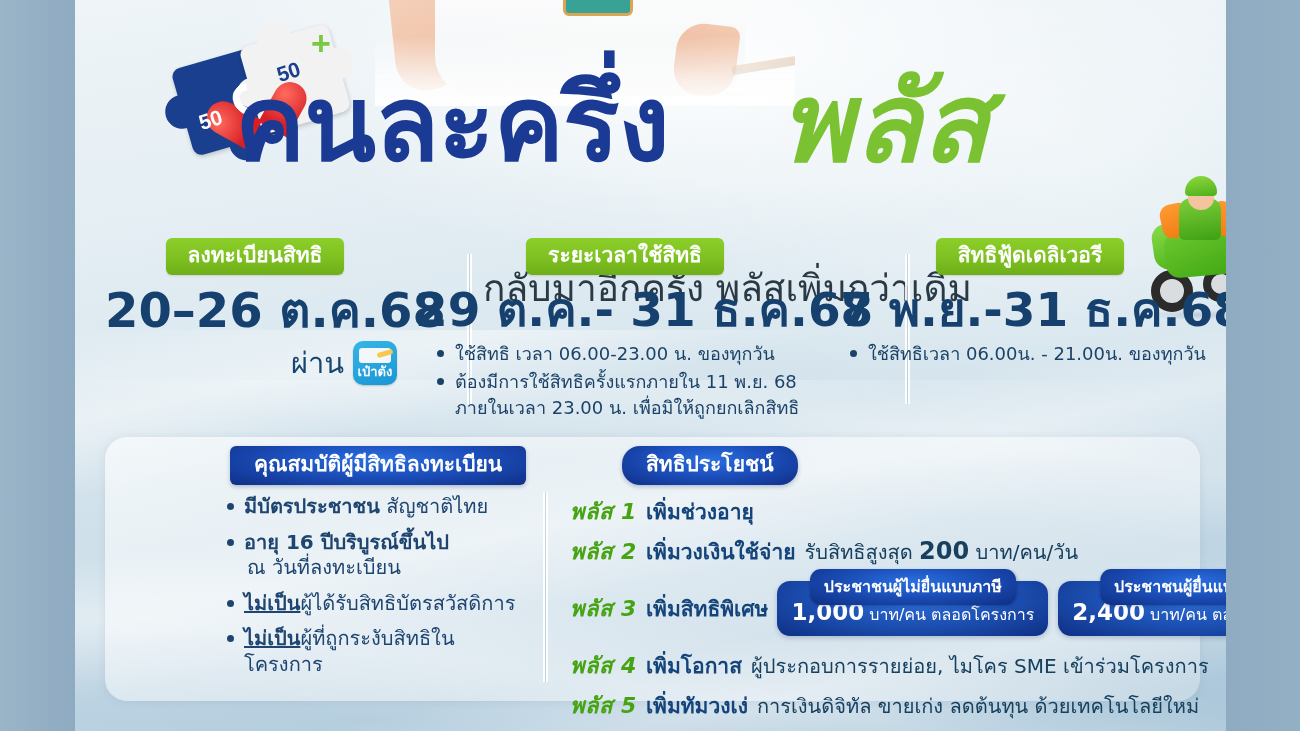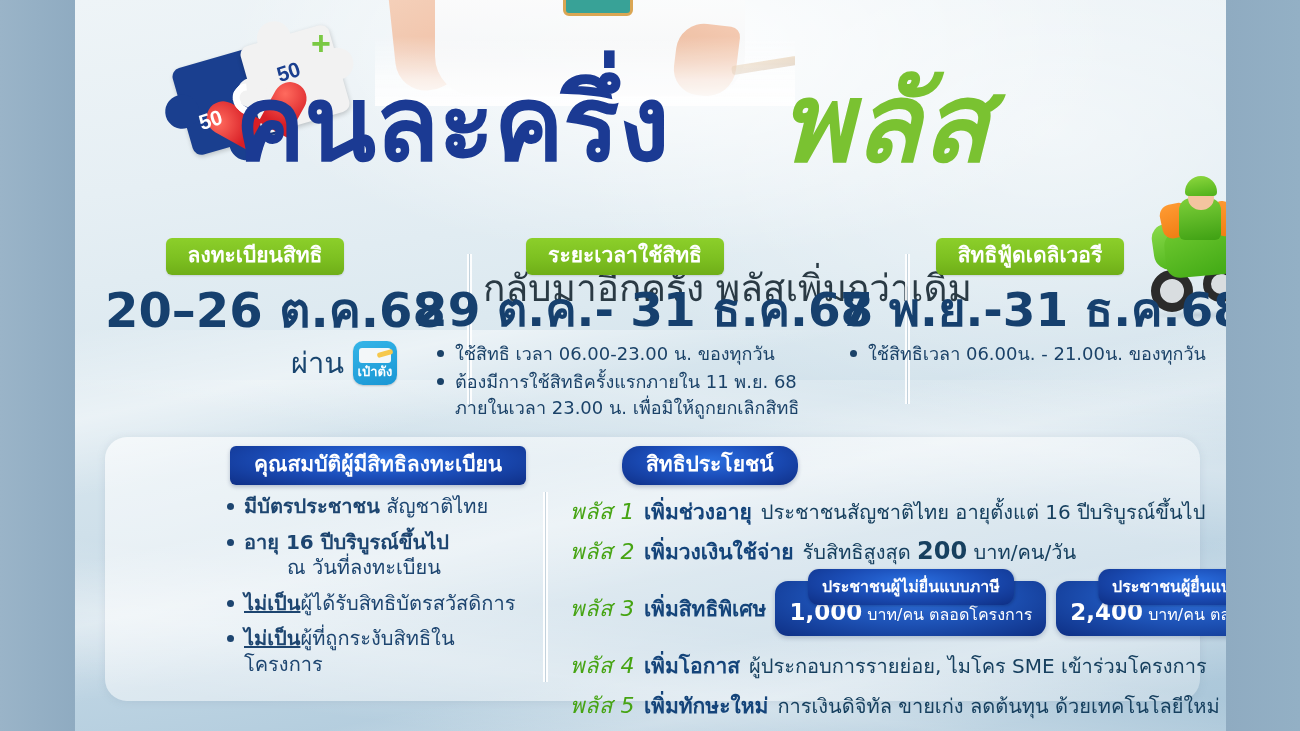--- a/index.html
+++ b/index.html
@@ -155,29 +155,29 @@
   .badge-qual { left:155px; top:446px;border-radius:6px; }
   .badge-ben  { left:547px; top:446px; }
 
   
   .qual-list { position:absolute; left:152px; top:494px; width:305px; }
   .q-item { position:relative; padding-left:17px; margin-bottom:10px; font-size:20px; color:#1d4570; line-height:1.28;
             font-family:"DejaVu Sans","Liberation Sans",sans-serif; }
   .q-item .dot { position:absolute; left:0; top:9px; width:7px; height:7px; background:#1d4570; border-radius:50%; }
   .q-item b { font-weight:700; }
   .q-item u { text-decoration:underline; font-weight:700; }
-  .q-item .l2 { display:block; padding-left:3px;margin-left:40px; }
+  .q-item .l2 { display:block; padding-left:3px; }
 
   .vdiv-mid { position:absolute; left:468px; top:492px; width:5px; height:190px;
               background:linear-gradient(90deg,rgba(255,255,255,.95) 0 2px, rgba(165,185,200,.5) 2px 3px, rgba(255,255,255,.95) 3px 5px); }
 
   
   .ben-list { position:absolute; left:495px; top:494px; width:620px; }
   .b-row { display:flex; align-items:baseline; gap:9px; margin-bottom:5px; white-space:nowrap; }
-  .b-tag { font-size:22px; font-weight:400; font-style:italic; color:#46a413; letter-spacing:.5px;
+  .b-tag { font-size:22px; font-weight:700; font-style:italic; color:#46a413; letter-spacing:.5px;
            font-family:"DejaVu Sans","Liberation Sans",sans-serif; flex:0 0 auto; min-width:64px; }
   .b-head { font-size:21px; font-weight:700; color:#14447a; font-family:"DejaVu Sans","Liberation Sans",sans-serif; }
   .b-body { font-size:20px; color:#17405f; font-family:"DejaVu Sans","Liberation Sans",sans-serif; }
   .b-body b { font-weight:700; font-size:24px; }
 
   .b-row-special { margin-top:12px; margin-bottom:12px; align-items:center; }
   .tax-boxes { display:flex; gap:10px; }
   .tax-box { position:relative; border-radius:13px; padding:18px 14px 9px;
              background:radial-gradient(ellipse at 50% 30%, #2f6fd8 0%, #1d51b4 50%, #0e2f84 100%);
              box-shadow:0 2px 5px rgba(10,30,80,.22); min-width:238px; text-align:right; }
@@ -316,21 +316,20 @@
         <span class="dot"></span>
         <u>ไม่เป็น</u><span>ผู้ที่ถูกระงับสิทธิในโครงการ</span>
       </div>
     </div>
 
     <div class="ben-list">
 
       <div class="b-row">
         <span class="b-tag">พลัส 1</span>
         <span class="b-head">เพิ่มช่วงอายุ</span>
-        <span class="b-body">ประชาชนสัญชาติไทย อายุตั้งแต่ 16 ปีบริบูรณ์ขึ้นไป</span>
       </div>
 
       <div class="b-row">
         <span class="b-tag">พลัส 2</span>
         <span class="b-head">เพิ่มวงเงินใช้จ่าย</span>
         <span class="b-body"><span>รับสิทธิสูงสุด </span><b>200</b><span> บาท/คน/วัน</span></span>
       </div>
 
       <div class="b-row b-row-special">
         <span class="b-tag">พลัส 3</span>
@@ -348,20 +347,20 @@
       </div>
 
       <div class="b-row">
         <span class="b-tag">พลัส 4</span>
         <span class="b-head">เพิ่มโอกาส</span>
         <span class="b-body">ผู้ประกอบการรายย่อย, ไมโคร SME เข้าร่วมโครงการ</span>
       </div>
 
       <div class="b-row">
         <span class="b-tag">พลัส 5</span>
-        <span class="b-head">เพิ่มทักษะใหม่</span>
+        <span class="b-head">เพิ่มทัมวงเง่</span>
         <span class="b-body">การเงินดิจิทัล ขายเก่ง ลดต้นทุน ด้วยเทคโนโลยีใหม่</span>
       </div>
 
     </div>
 
   </div>
 </div>
 
 </body></html>

